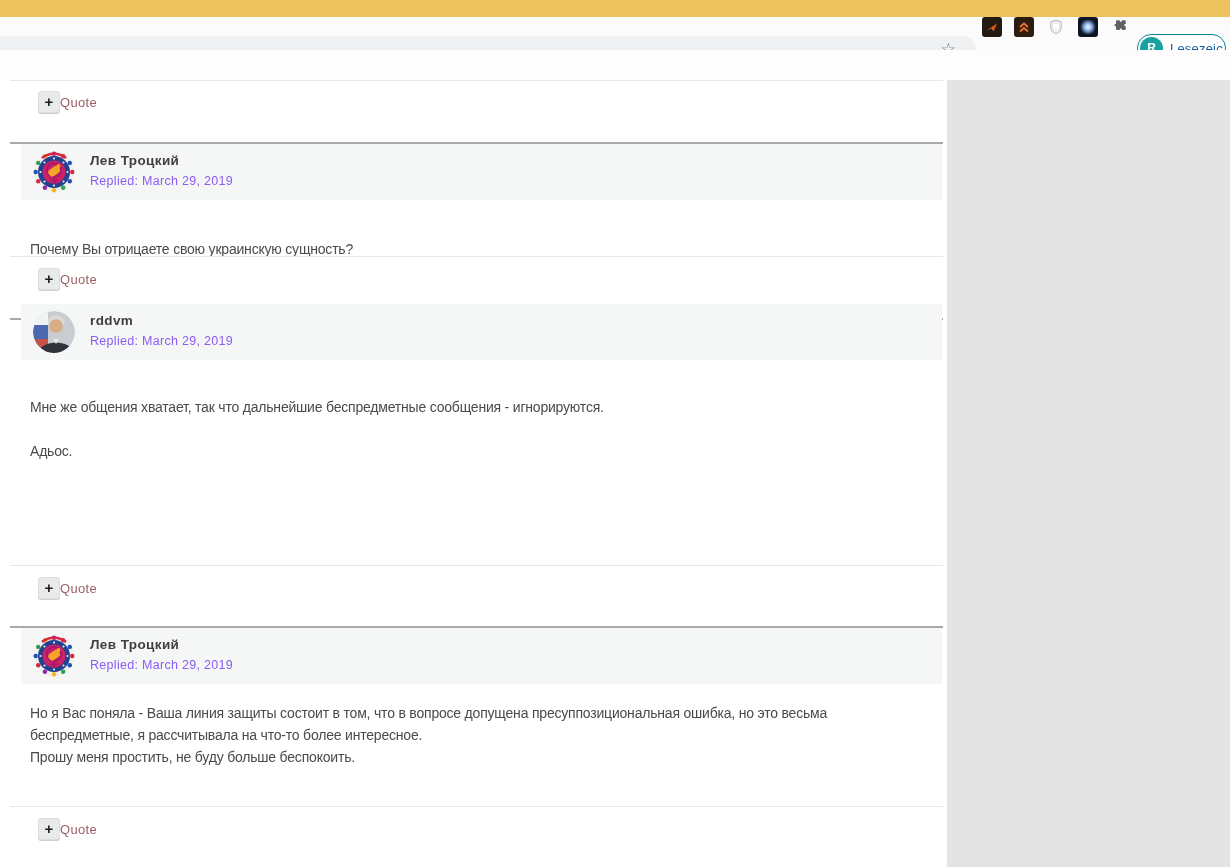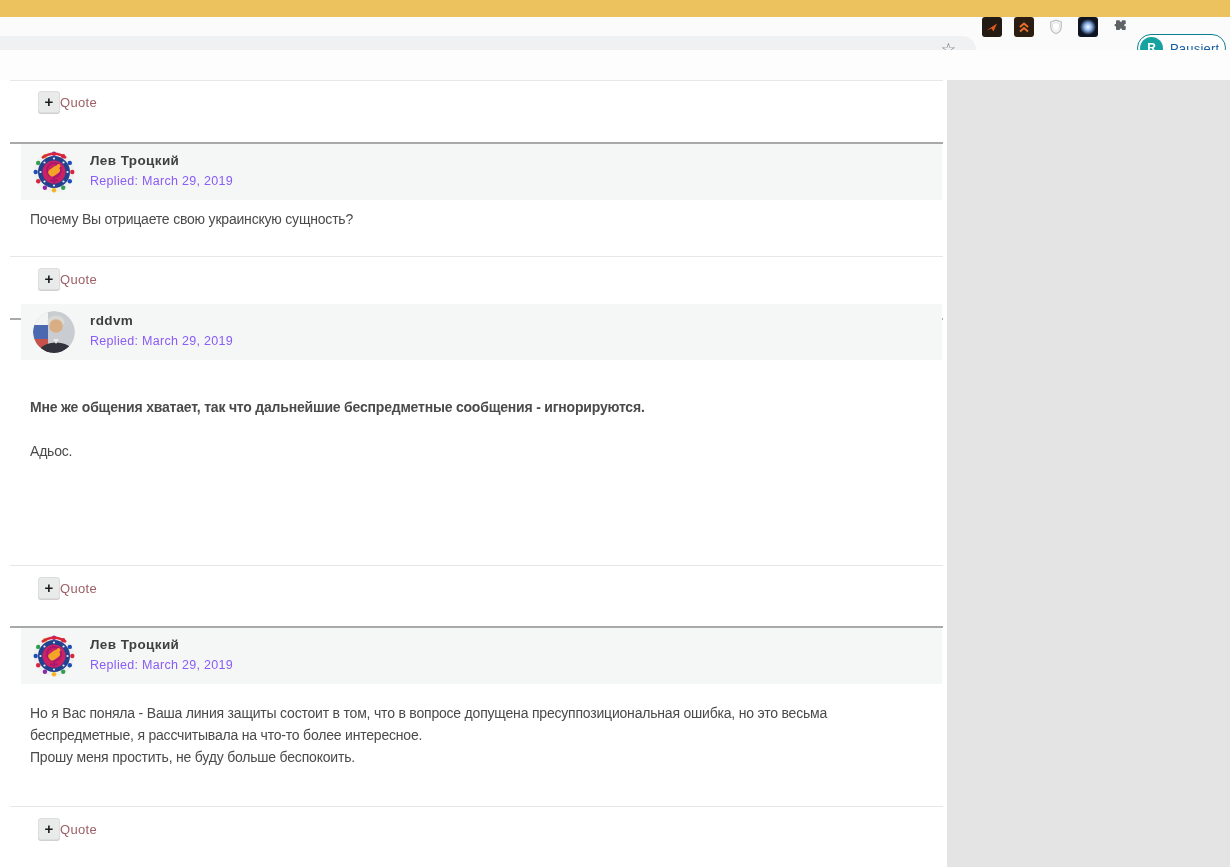--- a/index.html
+++ b/index.html
@@ -82,21 +82,21 @@
     </svg>
   </div>
   <div class="ext-ico" style="left:1109px;">
     <svg width="18" height="18" viewBox="0 0 24 24">
         <path fill="#5f6368" d="M20.5 11c-.8 0-1.5-.7-1.5-1.5S19.7 8 20.5 8c.3 0 .5-.2.5-.5v-3c0-.8-.7-1.5-1.5-1.5h-3c-.3 0-.5.2-.5.5 0 .8-.7 1.5-1.5 1.5S13 4.3 13 3.5c0-.3-.2-.5-.5-.5h-3C8.7 3 8 3.7 8 4.5v3c0 .3-.2.5-.5.5C6.7 8 6 8.7 6 9.5S6.7 11 7.5 11c.3 0 .5.2.5.5v3c0 .8.7 1.5 1.5 1.5h3c.3 0 .5-.2.5-.5 0-.8.7-1.5 1.5-1.5s1.5.7 1.5 1.5c0 .3.2.5.5.5h3c.8 0 1.5-.7 1.5-1.5v-3c0-.3.2-.5.5-.5z"></path>
       </svg>
   </div>
 
   <div class="pill-btn">
     <span class="pill-avatar">R</span>
-    <span class="pill-label">Pausiert</span>
+    <span class="pill-label">Lesezeic</span>
   </div>
 </div>
 
 <div class="bookmarks">
   <div class="bm-item" style="left:6px;">
     <svg width="16" height="16" viewBox="0 0 16 16">
         <rect width="16" height="16" rx="2" fill="#3f6fa8"></rect>
         <path d="M3 9.5 L13 3.5 L8.3 12.5 L7 9.2 Z" fill="#ffffff"></path>
       </svg>
     <span class="bm-label">undefined</span>
@@ -175,21 +175,21 @@
         <path d="M21 26 L21 33 M17 29.5 L25 29.5" stroke="#a8186f" stroke-width="2"></path>
         <g transform="rotate(-35 21 20)">
             <rect x="15" y="16.5" width="12" height="7.5" rx="3.2" fill="#f4a426"></rect>
             <circle cx="27.5" cy="18.5" r="2" fill="#f4a426"></circle>
           </g>
       </svg>
     </span>
     <span class="author">Лев Троцкий</span>
     <span class="replied">Replied: March 29, 2019</span>
   </div>
-  <div class="body-text" style="top:126px;">
+  <div class="body-text" style="top:156px;">
     <p>Почему Вы отрицаете свою украинскую сущность?</p>
   </div>
   <div class="divider" style="top:176px;"></div>
   <div class="quote-row" style="top:188px;">
     <button class="plus-btn">+</button>
     <a class="quote-link">Quote</a>
   </div>
 
   <div class="post-topline" style="top:238px;"></div>
   <div class="post-header" style="top:224px;">
@@ -209,21 +209,21 @@
           <circle cx="23" cy="15" r="6.8" fill="#d9ae85"></circle>
           <path d="M5 42 C 8 28, 38 28, 41 42 Z" fill="#32323c"></path>
           <path d="M20 28 L23 33 L26 28 Z" fill="#e9e9e9"></path>
         </g>
       </svg>
     </span>
     <span class="author">rddvm</span>
     <span class="replied">Replied: March 29, 2019</span>
   </div>
   <div class="body-text lh28" style="top:313px;">
-    <p style="margin-bottom:16px;font-weight:bold;">Мне же общения хватает, так что дальнейшие беспредметные сообщения - игнорируются.</p>
+    <p style="margin-bottom:16px;">Мне же общения хватает, так что дальнейшие беспредметные сообщения - игнорируются.</p>
     <p>Адьос.</p>
   </div>
   <div class="divider" style="top:485px;"></div>
   <div class="quote-row" style="top:497px;">
     <button class="plus-btn">+</button>
     <a class="quote-link">Quote</a>
   </div>
 
   <div class="post-topline" style="top:546px;"></div>
   <div class="post-header" style="top:548px;">

